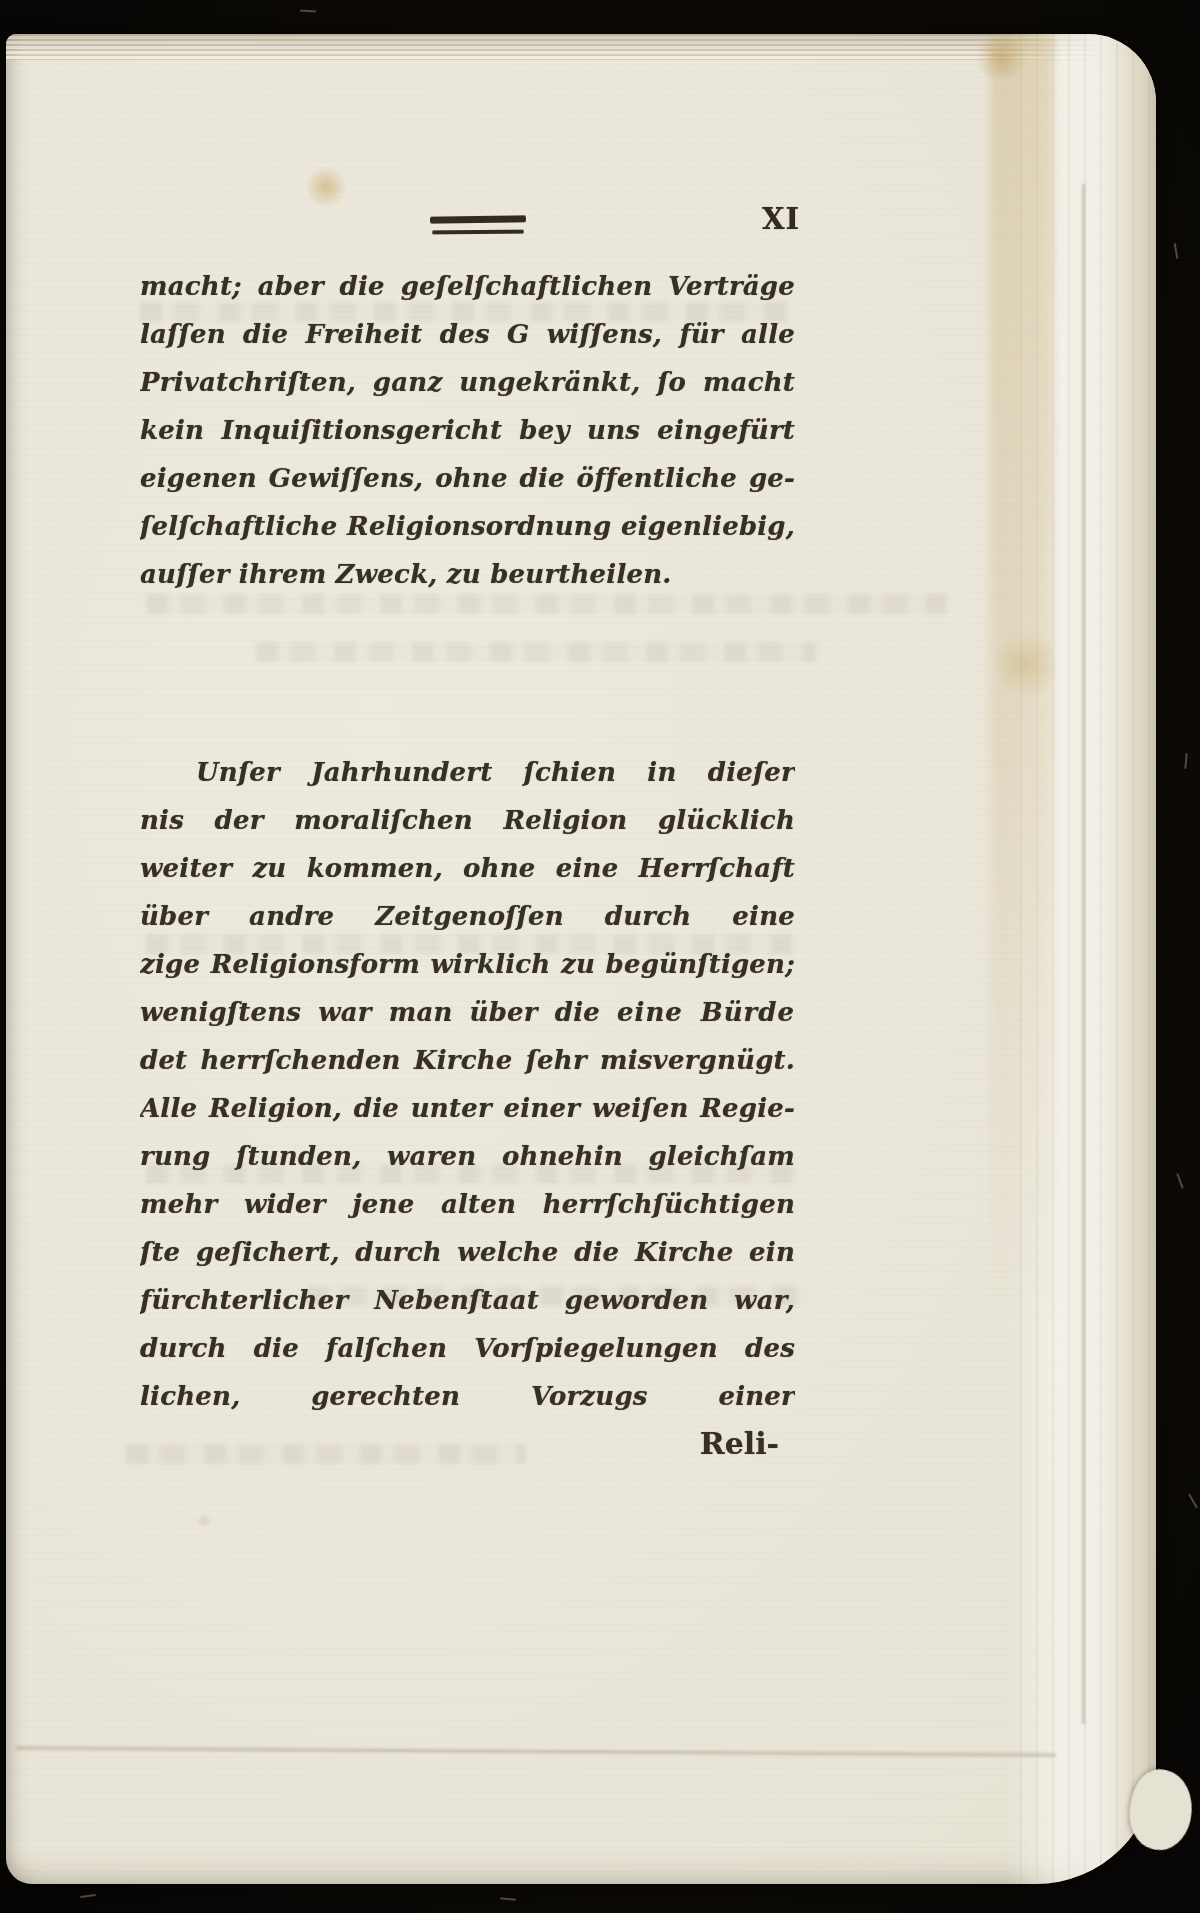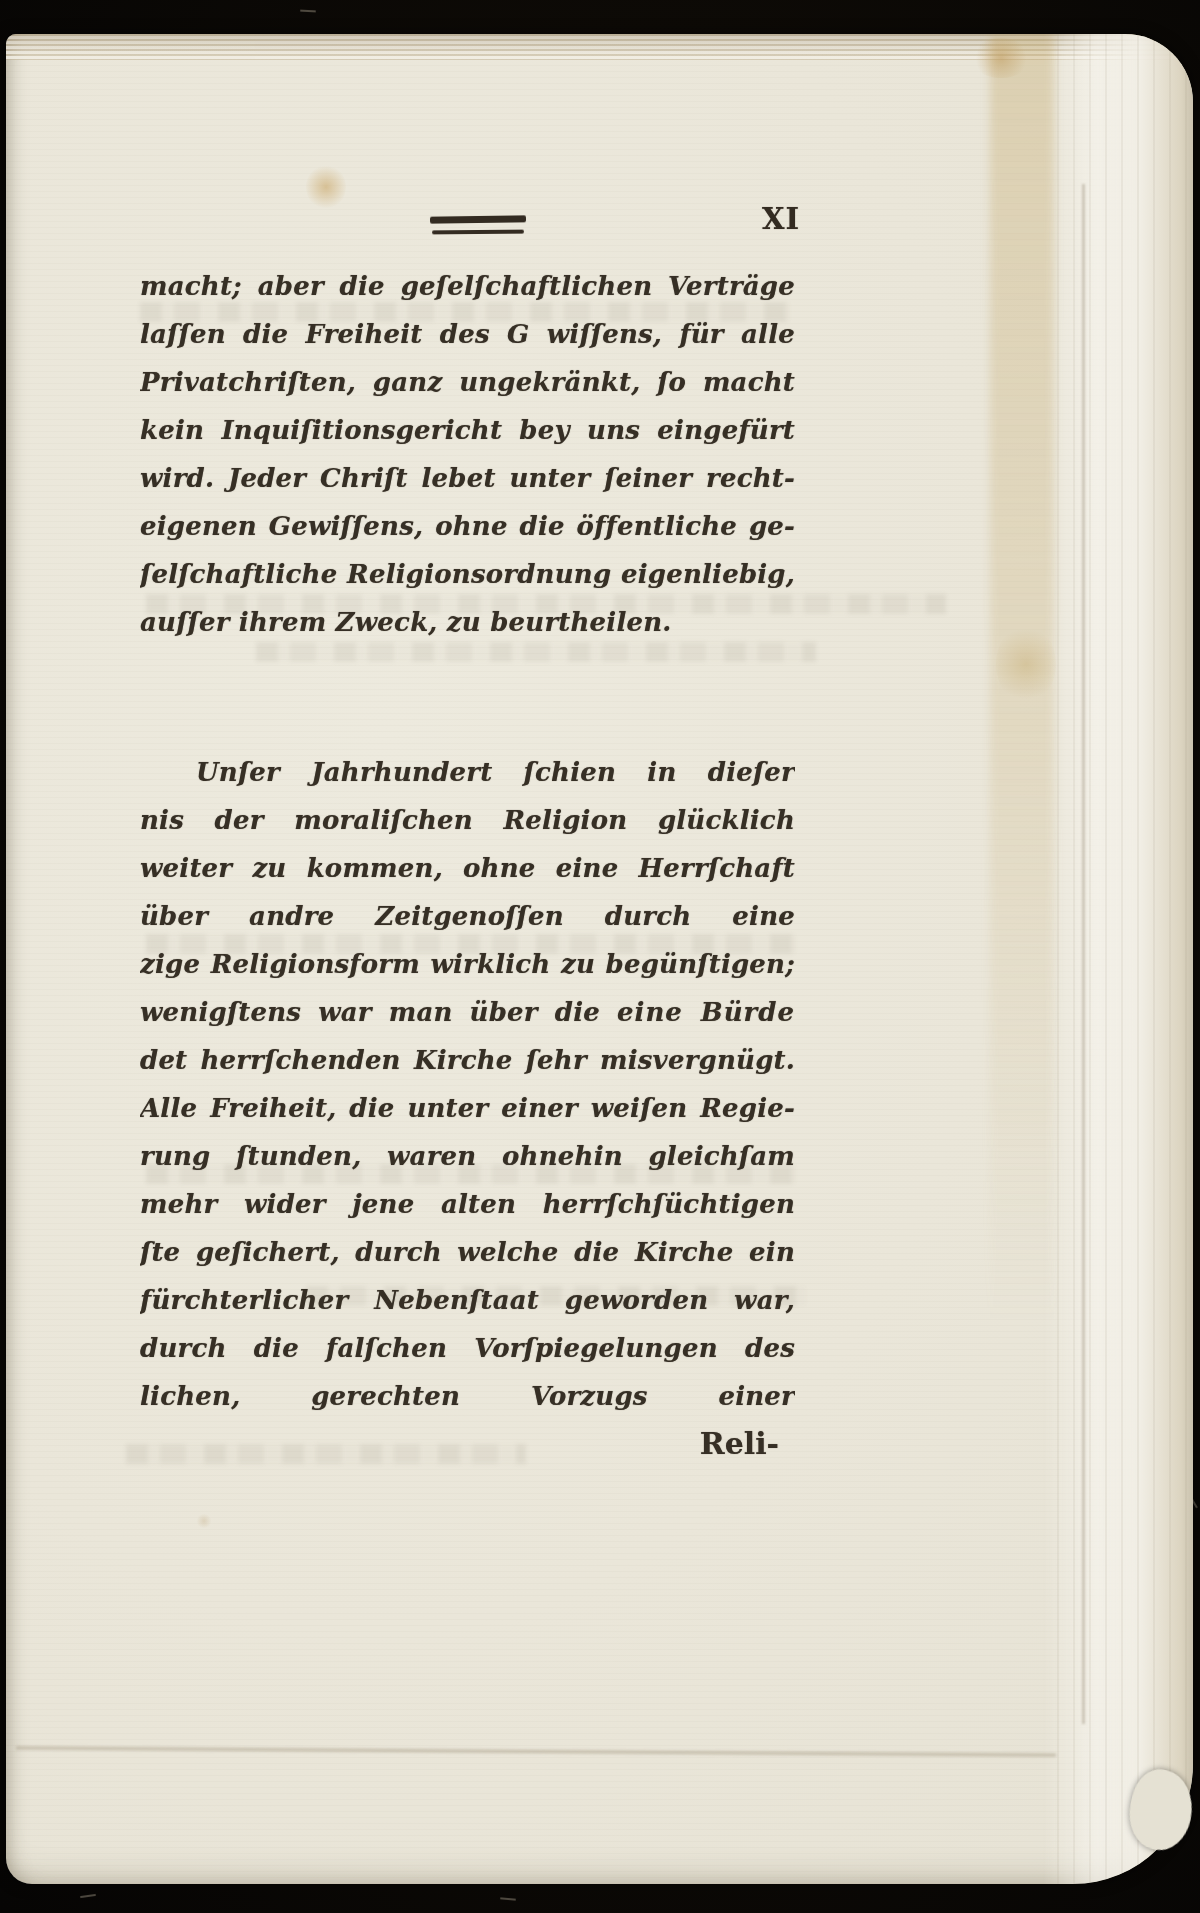--- a/index.html
+++ b/index.html
@@ -23,21 +23,20 @@
     background:
       repeating-linear-gradient(0deg, rgba(120,110,90,.035) 0 1px, rgba(0,0,0,0) 1px 6px),
       radial-gradient(ellipse at 32% 38%, #edeade 0%, #eae6d9 55%, #e6e2d4 100%);
     border-radius:10px 68px 120px 26px;
     box-shadow:
       inset 14px 0 18px -10px rgba(110,100,80,.35),
       inset 0 -22px 30px -18px rgba(120,110,88,.38),
       inset 0 18px 22px -16px rgba(130,118,95,.32),
       0 0 14px rgba(0,0,0,.6);
     overflow:hidden;
-    padding-left:37px;
   }
   .top-edge{
     position:absolute;left:0;top:0;width:100%;height:26px;
     border-radius:10px 68px 0 0;
     background:
       linear-gradient(180deg, rgba(150,135,105,.35) 0%, rgba(0,0,0,0) 85%),
       repeating-linear-gradient(180deg, rgba(186,170,138,.5) 0 2px, rgba(242,238,228,.95) 2px 5px);
     opacity:.85;
   }
   .fore-edge{
@@ -138,35 +137,34 @@
       <div class="rule-thick"></div>
       <div class="rule-thin"></div>
     </div>
     <div class="page-number">XI</div>
 
     <div class="textblock p1">
       <div class="tl">macht; aber die geſelſchaftlichen Verträge</div>
       <div class="tl">laſſen die Freiheit des G wiſſens, für alle</div>
       <div class="tl">Privatchriſten, ganz ungekränkt, ſo macht</div>
       <div class="tl">kein Inquiſitionsgericht bey uns eingefürt</div>
-      <div class="tl">wird. Jeder Chriſt lebet unter ſeiner recht-</div>
       <div class="tl">eigenen Gewiſſens, ohne die öffentliche ge-</div>
       <div class="tl">ſelſchaftliche Religionsordnung eigenliebig,</div>
       <div class="tl last">auſſer ihrem Zweck, zu beurtheilen.</div>
     </div>
 
     <div class="textblock p2">
       <div class="tl indent">Unſer Jahrhundert ſchien in dieſer Kent-</div>
       <div class="tl">nis der moraliſchen Religion glücklich immer</div>
       <div class="tl">weiter zu kommen, ohne eine Herrſchaft</div>
       <div class="tl">über andre Zeitgenoſſen durch eine allerein-</div>
       <div class="tl">zige Religionsform wirklich zu begünſtigen;</div>
       <div class="tl"><span>wenigſtens war man über die </span><span class="em-phrase">eine Bürde</span></div>
       <div class="tl">det herrſchenden Kirche ſehr misvergnügt.</div>
-      <div class="tl">Alle Freiheit, die unter einer weiſen Regie-</div>
+      <div class="tl">Alle Religion, die unter einer weiſen Regie-</div>
       <div class="tl">rung ſtunden, waren ohnehin gleichſam noch</div>
       <div class="tl">mehr wider jene alten herrſchſüchtigen Kün-</div>
       <div class="tl">ſte geſichert, durch welche die Kirche ein ſo</div>
       <div class="tl">fürchterlicher Nebenſtaat geworden war,</div>
       <div class="tl">durch die falſchen Vorſpiegelungen des gött-</div>
       <div class="tl">lichen, gerechten Vorzugs einer allereinzigen</div>
     </div>
 
     <div class="catchword-line">Reli-</div>
 

